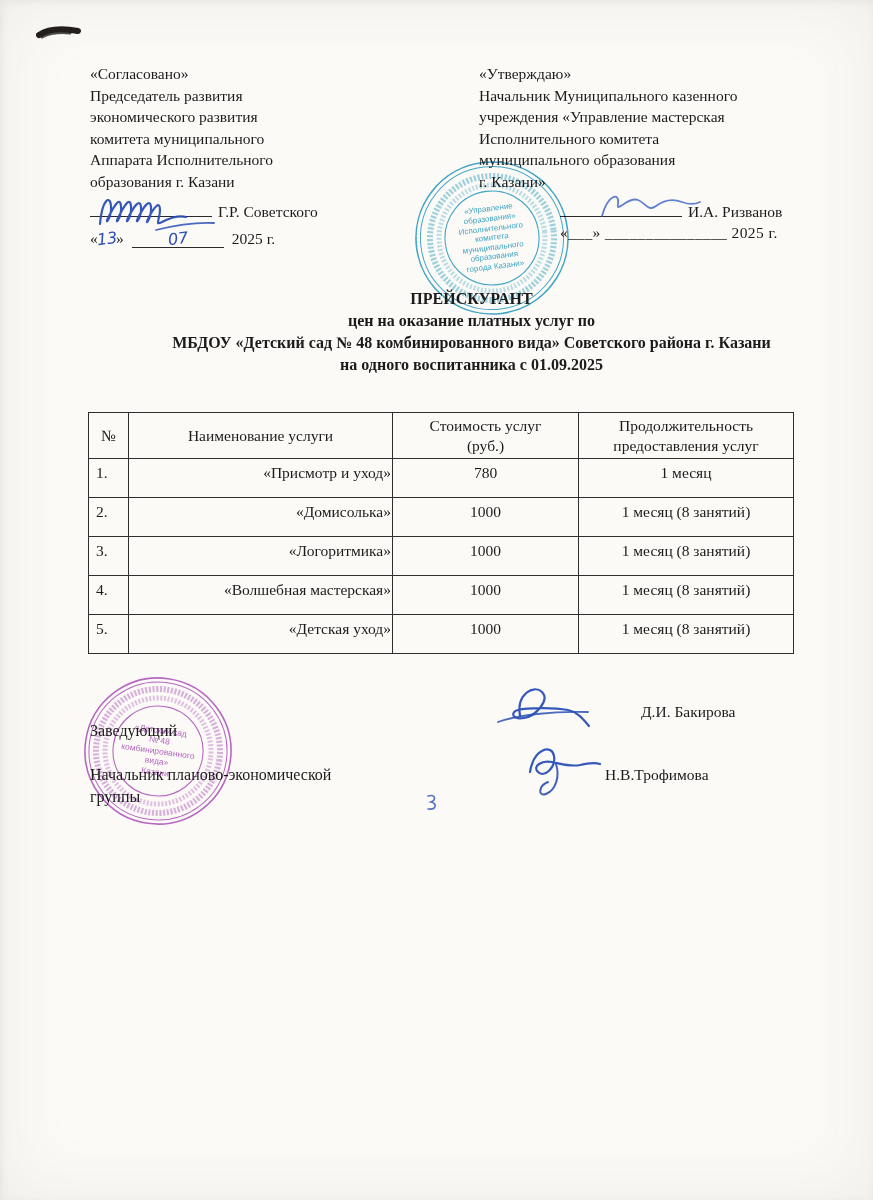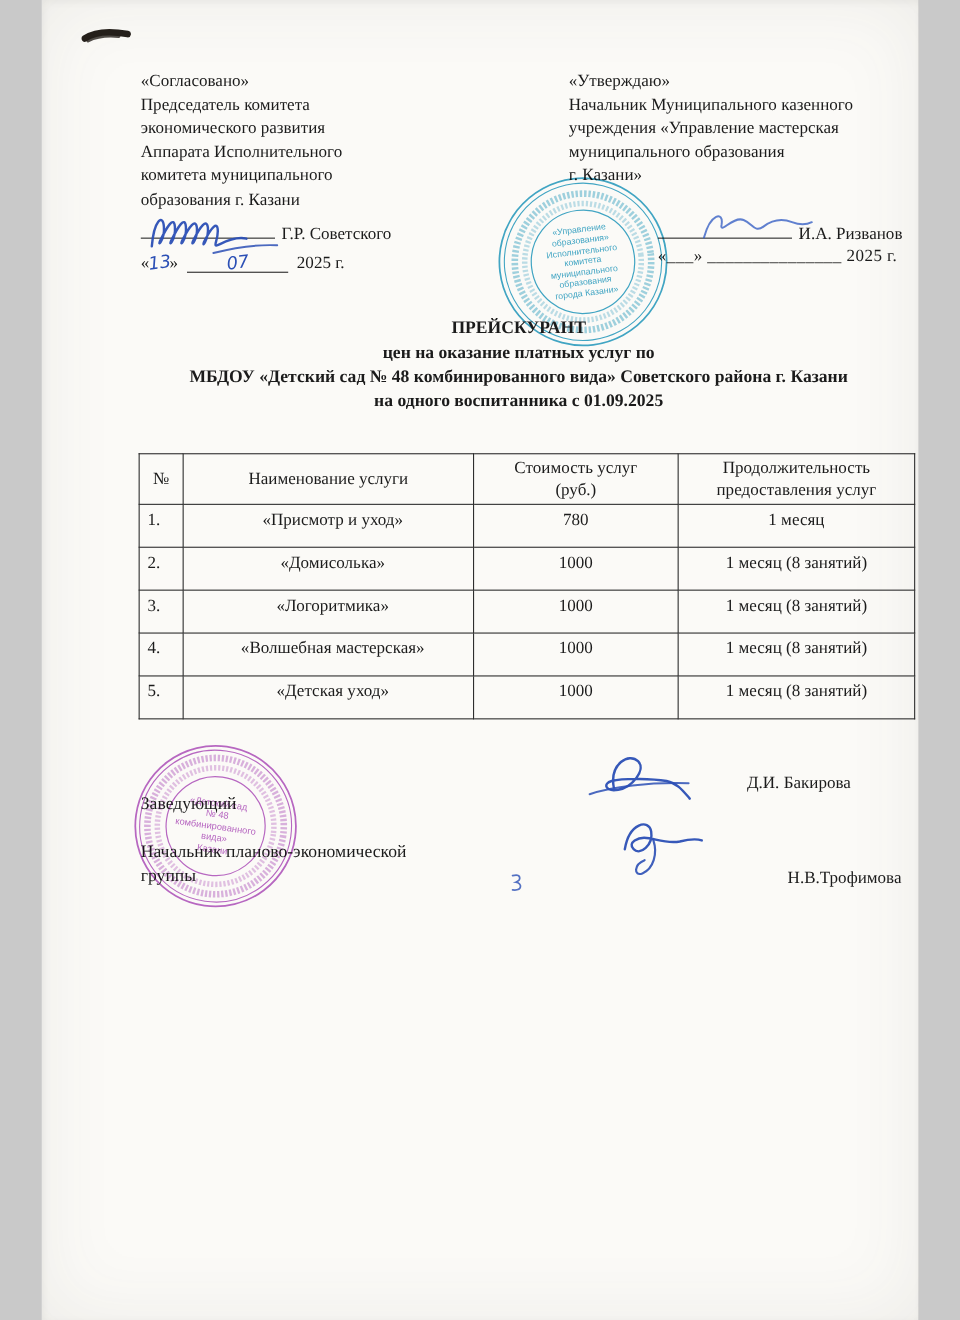--- a/index.html
+++ b/index.html
@@ -1,21 +1,21 @@
 <!DOCTYPE html>
 <html><head>
 <meta charset="utf-8">
 <style>
   * { box-sizing: border-box; }
   html, body { margin: 0; padding: 0; }
   body { background: #c9c9c9; font-family: "Liberation Serif", serif; }
 
   .page {
     position: relative;
-    width: 797px; height: 1200px;
+    width: 873px; height: 1200px;
     margin: 0 auto;
     background: #fbfaf7;
     color: #1b1b1b;
     overflow: hidden;
     box-shadow: inset 0 0 70px rgba(80,75,65,0.08), inset 2px 2px 8px rgba(0,0,0,0.05);
   }
 
   .block { position: absolute; font-size: 15.5px; line-height: 21.6px; }
   .left-block  { left: 90px;  top: 63px; width: 355px; }
   .right-block { left: 479px; top: 63px; width: 345px; }
@@ -51,29 +51,29 @@
 
   .price-table {
     position: absolute; left: 88px; top: 412px;
     width: 705px; border-collapse: collapse;
     table-layout: fixed; font-size: 15.5px;
   }
   .price-table th, .price-table td { border: 1.6px solid #2e2e2e; font-weight: normal; }
   .price-table th { text-align: center; padding: 3px 3px; line-height: 19.5px; height: 46px; }
   .price-table td { height: 39px; vertical-align: top; padding-top: 5px; }
   .c-num  { text-align: left; padding-left: 7px; }
-  .c-name { text-align: center; padding-left: 9px; }
+  .c-name { text-align: right; padding-left: 9px; }
   .c-price, .c-dur { text-align: center; }
 
   .signoff-role { position: absolute; font-size: 16px; line-height: 21.5px; margin-top: 20px; }
   .role1 { left: 90px; top: 700px; }
   .role2 { left: 90px; top: 744px; width: 272px; }
   .signoff-name { position: absolute; font-size: 15.5px; }
   .name1 { left: 641px; top: 703px; }
-  .name2 { left: 678px; top: 766px; margin-top: 24px; }
+  .name2 { left: 605px; top: 766px; }
 
   .sig-ink { position: absolute; }
   .sig-mingazova { left: 96px;  top: 180px; }
   .sig-rizvanov  { left: 598px; top: 186px; }
   .sig-bakirova  { left: 490px; top: 682px; }
   .sig-trofimova { left: 516px; top: 738px; }
 
   .stamp { position: absolute; mix-blend-mode: multiply; }
   .stamp-blue   { left: 412px; top: 158px; width: 160px; height: 160px; transform: rotate(-7deg); opacity: 0.9; }
   .stamp-purple { left: 82px;  top: 675px; width: 152px; height: 152px; transform: rotate(8deg);  opacity: 0.85; }
@@ -95,31 +95,32 @@
 
 <div class="page">
 
   <svg class="ink-blob" width="46" height="16" viewBox="0 0 46 16">
     <path d="M3 10 C12 4 26 3 42 6" stroke="#241f1a" stroke-width="6" stroke-linecap="round" fill="none"></path>
     <path d="M6 12 C14 8 24 7 34 8" stroke="#241f1a" stroke-width="3" stroke-linecap="round" fill="none" opacity="0.8"></path>
   </svg>
 
   <div class="block left-block">
     <div>«Согласовано»</div>
-    <div>Председатель комитета</div>
+    <div>Председатель развития</div>
     <div>экономического развития</div>
+    <div>комитета муниципального</div>
     <div>Аппарата Исполнительного</div>
-    <div>комитета муниципального</div>
     <div>образования г. Казани</div>
   </div>
 
   <div class="block right-block">
     <div>«Утверждаю»</div>
     <div>Начальник Муниципального казенного</div>
     <div>учреждения «Управление мастерская</div>
+    <div>Исполнительного комитета</div>
     <div>муниципального образования</div>
     <div>г. Казани»</div>
   </div>
 
   <div class="sig-row sig-left">
     <span class="sig-line"></span><span>Г.Р. Советского</span>
   </div>
   <div class="sig-row sig-right">
     <span class="sig-line"></span><span>И.А. Ризванов</span>
   </div>

